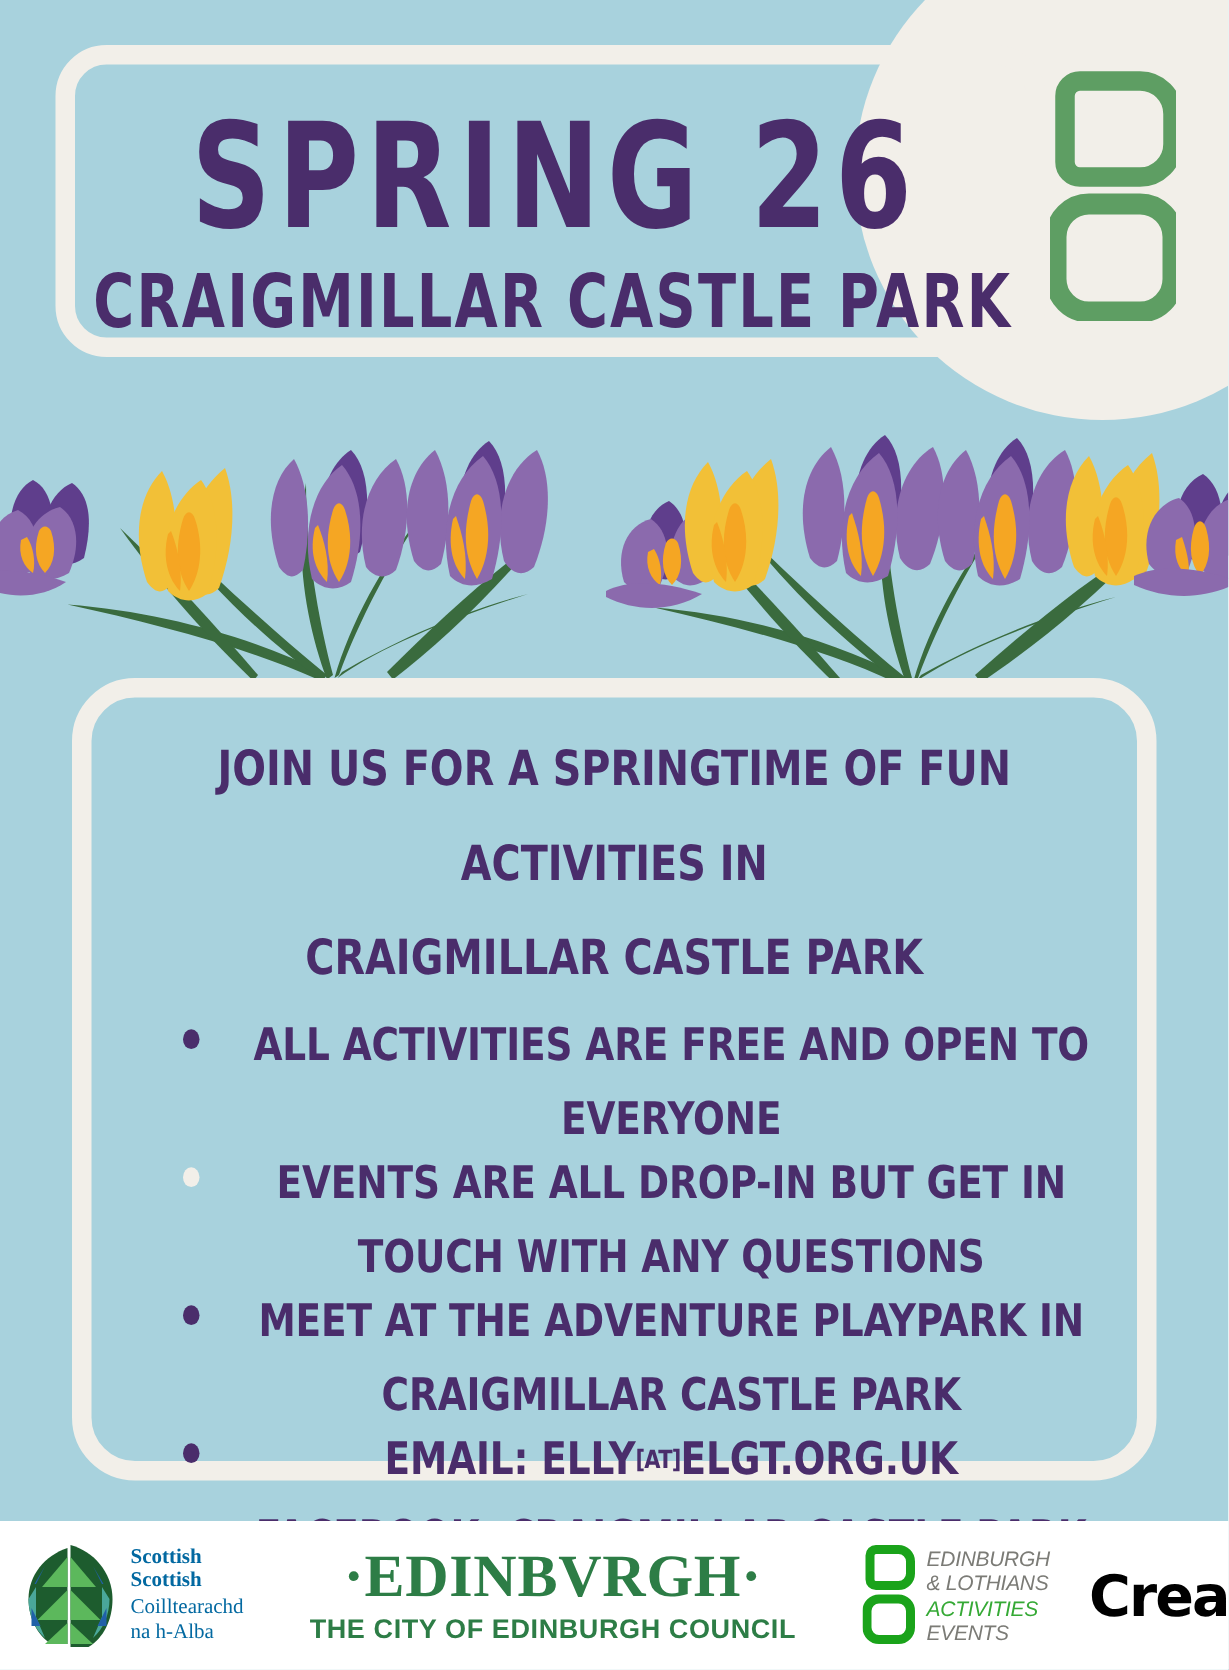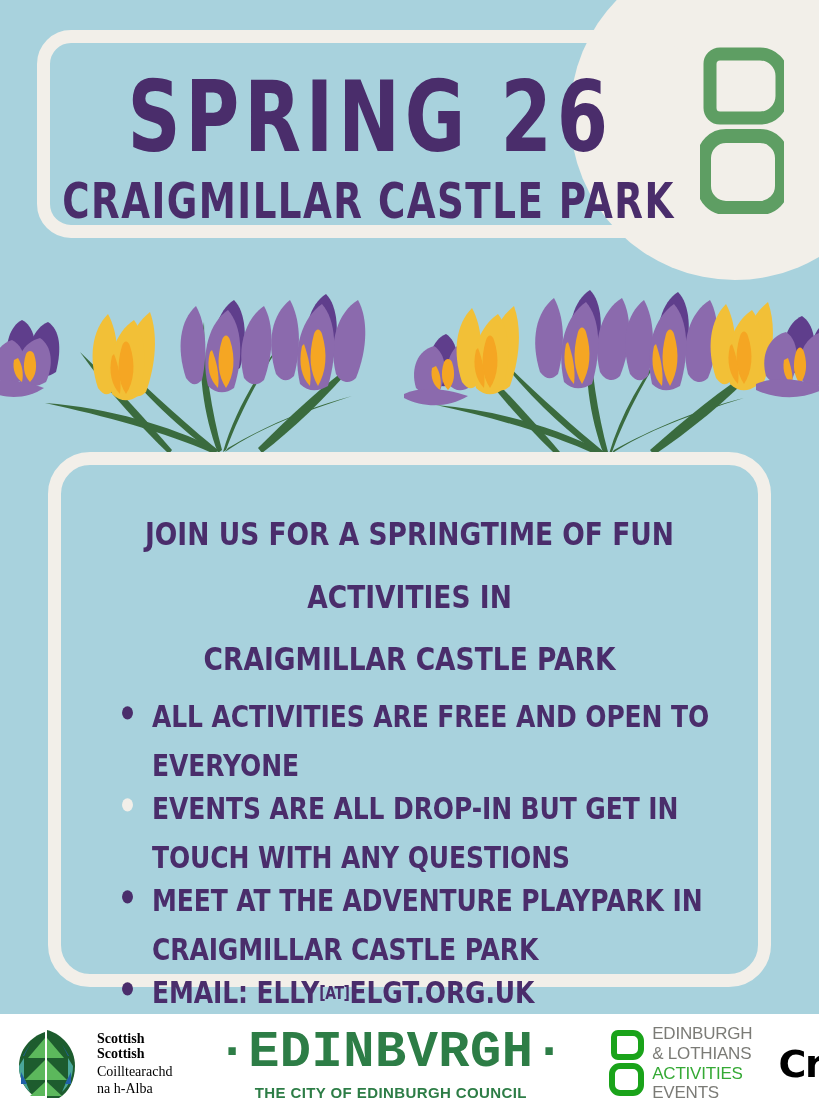--- a/index.html
+++ b/index.html
@@ -125,39 +125,39 @@
   }
 
   .content-inner {
     position: absolute;
     left: 48px;
     top: 452px;
     width: 723px;
     height: 535px;
     border-radius: 42px;
     padding: 30px 28px 20px 28px;
-    margin-top: 20px;
   }
 
   .lead {
     color: #4a2d6b;
     font-family: "DejaVu Sans", sans-serif;
     font-weight: bold;
     font-size: 26.5px;
     line-height: 1.95;
     text-align: center;
     letter-spacing: 0px;
     transform: scaleY(1.22);
     transform-origin: top center;
   }
 
   .bullets {
     list-style: none;
     margin-top: 36px;
     padding-left: 46px;
+    text-align: center;
   }
 
   .bullets li {
     position: relative;
     color: #4a2d6b;
     font-family: "DejaVu Sans", sans-serif;
     font-weight: bold;
     font-size: 25px;
     line-height: 1.62;
     letter-spacing: -0.1px;
@@ -198,61 +198,62 @@
   }
 
   .logo-slot { display: flex; align-items: center; }
 
   .sf-slot   { margin-left: 14px; }
   .ed-slot   { margin-left: 44px; }
   .gt-slot   { margin-left: 44px; }
   .cr-slot   { margin-left: 26px; }
 
   .sf-text {
-    margin-left: 19px;
+    margin-left: 9px;
     line-height: 1.08;
-    color: #000000;
+    color: #0369a1;
   }
   .sf-text .l1 {
     font-family: "Liberation Serif", serif;
     font-weight: bold;
     font-size: 14px;
     display: block;
   }
   .sf-text .l2 {
     font-family: "Liberation Serif", serif;
     font-size: 14px;
     display: block;
     margin-top: 2px;
   }
 
   .ed-wrap { text-align: center; color: #2d7d46; }
   .ed-word {
-    font-family: Liberation Mono, monospace;
-    font-weight: bold;
-    font-size: 52px;
+    font-family: Liberation Serif, serif;
+    font-weight: bold;
+    font-size: 40px;
     letter-spacing: 0.5px;
     line-height: 1;
     white-space: nowrap;
   }
   .ed-sub {
     font-family: "Liberation Sans", sans-serif;
     font-weight: bold;
-    font-size: 15px;
+    font-size: 18px;
     letter-spacing: 0.4px;
     margin-top: 5px;
     white-space: nowrap;
   }
 
   .gt-text {
     margin-left: 7px;
     font-family: "Liberation Sans", sans-serif;
-    font-size: 17px;
+    font-size: 14px;
     line-height: 1.16;
     letter-spacing: -0.2px;
+    font-style: italic;
   }
   .gt-text .gray  { color: #7b7b76; display: block; }
   .gt-text .green { color: #35a935; display: block; font-weight: normal; }
 
   .create-wrap {
     display: flex;
     align-items: center;
     color: #000000;
   }
   .create-word {

